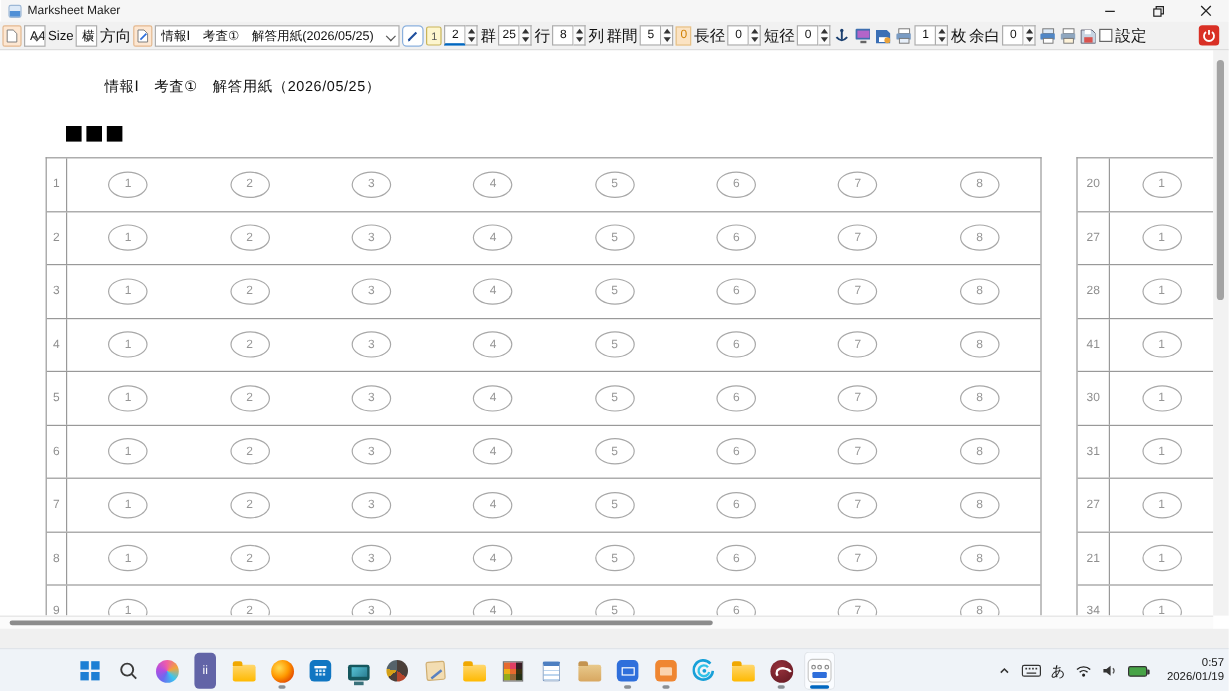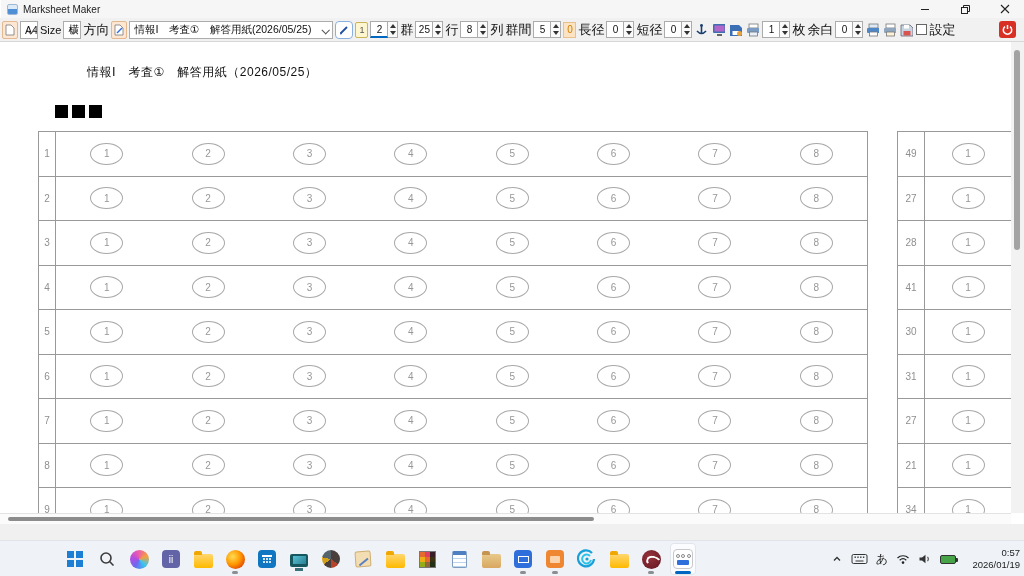--- a/index.html
+++ b/index.html
@@ -65,21 +65,21 @@
   .task-icons { position:absolute; left:62px; top:0; height:36px; display:flex; align-items:center; gap:6px; }
   .task-btn { position:relative; width:26px; height:32px; display:flex; align-items:center; justify-content:center; border-radius:4px; }
   .task-btn.active { background:#fafcff; box-shadow:inset 0 0 0 1px #e2e6eb; }
   .run-dot { position:absolute; bottom:1px; left:50%; transform:translateX(-50%); width:6px; height:3px; border-radius:2px; background:#8a8f94; }
   .task-btn.active .run-dot { width:16px; background:#0067c0; }
   .ticon { width:24px; height:24px; display:flex; align-items:center; justify-content:center; position:relative; }
   .win-grid { width:16px; height:16px; display:grid; grid-template-columns:7px 7px; grid-template-rows:7px 7px; gap:2px; }
   .win-grid i { background:#1d7fd4; }
   .circ { border-radius:50%; }
   .ic-copilot { width:19px; height:19px; background:conic-gradient(from 210deg,#6a6af0,#b44ce0,#ef5da8,#f2a33c,#39c6f0,#6a6af0); }
-  .ic-teams { width:18px; height:18px; border-radius:4px; background:#6264a7; color:#fff; font-size:10px; font-weight:normal; display:flex; align-items:center; justify-content:center; }
+  .ic-teams { width:18px; height:30px; border-radius:4px; background:#6264a7; color:#fff; font-size:10px; font-weight:normal; display:flex; align-items:center; justify-content:center; }
   .ic-folder { width:19px; height:14px; background:linear-gradient(180deg,#ffd76e,#ffb900); border-radius:2px; position:relative; margin-top:3px; }
   .ic-folder::before { content:""; position:absolute; left:0; top:-3px; width:8px; height:4px; background:#f0a800; border-radius:2px 2px 0 0; }
   .ic-folder.dim { background:linear-gradient(180deg,#e8c98c,#d8a760); }
   .ic-folder.dim::before { background:#c49450; }
   .ic-firefox { width:19px; height:19px; background:radial-gradient(circle at 35% 35%,#ffd54a 5%,#ff9800 45%,#e65100 75%,#c62828 100%); }
   .ic-calc { width:18px; height:18px; border-radius:4px; background:#1076c2; display:flex; flex-direction:column; align-items:center; justify-content:center; gap:1px; }
   .ic-calc b { width:10px; height:2px; background:#fff; display:block; }
   .ic-calc span { display:flex; gap:1px; }
   .ic-calc span i { width:2px; height:2px; background:#cfe6f7; display:block; }
   .ic-monitor { width:18px; height:13px; background:#15575e; border-radius:2px; position:relative; margin-top:2px; display:flex; align-items:center; justify-content:center; }
@@ -568,21 +568,21 @@
               <span class="bubble">7</span>
             </div>
             <div class="cell">
               <span class="bubble">8</span>
             </div>
           </div>
         </div>
       </div>
     <div id="side-grid" class="bubble-grid">
         <div class="grid-row">
-          <div class="row-num">49</div>
+          <div class="row-num">20</div>
           <div class="row-cells">
             <div class="cell">
               <span class="bubble">1</span>
             </div>
           </div>
         </div>
         <div class="grid-row">
           <div class="row-num">27</div>
           <div class="row-cells">
             <div class="cell">

